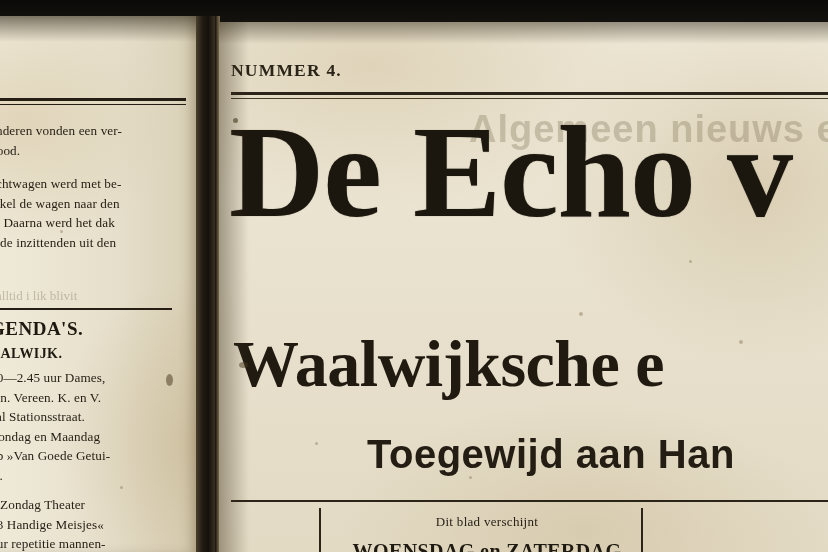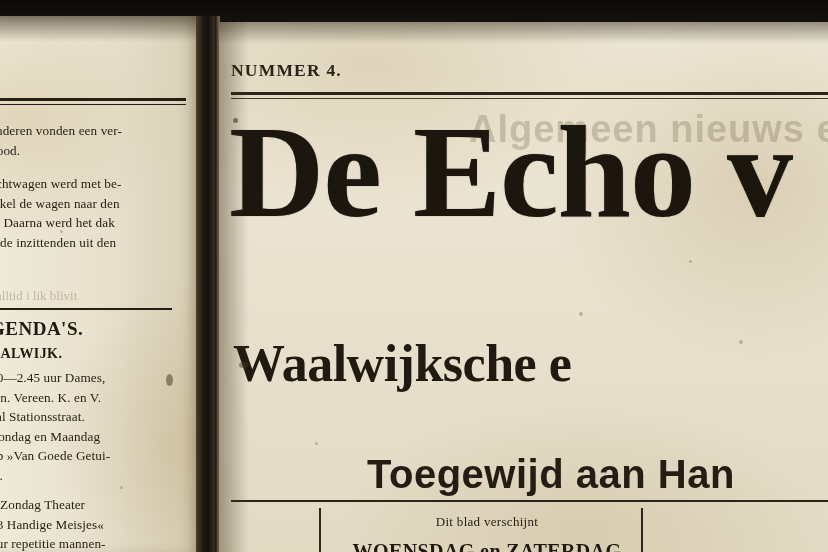--- a/index.html
+++ b/index.html
@@ -169,29 +169,29 @@
     letter-spacing: -1px;
     color: #1b160e;
     white-space: nowrap;
     text-shadow: 0 0 1px rgba(27,22,14,.5);
   }
   .title-sub {
     position: absolute;
     left: 14px; top: 300px;
     font-family: "Liberation Serif", serif;
     font-weight: bold;
-    font-size: 52px;
+    font-size: 66px;
     line-height: 84px;
     letter-spacing: -.5px;
     color: #201a11;
     white-space: nowrap;
   }
   .title-tag {
     position: absolute;
-    left: 148px; top: 430px;
+    left: 148px; top: 410px;
     font-family: "Liberation Sans", sans-serif;
     font-weight: bold;
     font-size: 40px;
     letter-spacing: .5px;
     color: #241d13;
     white-space: nowrap;
   }
   .ghost-top {
     position: absolute;
     left: 250px; top: 86px;

